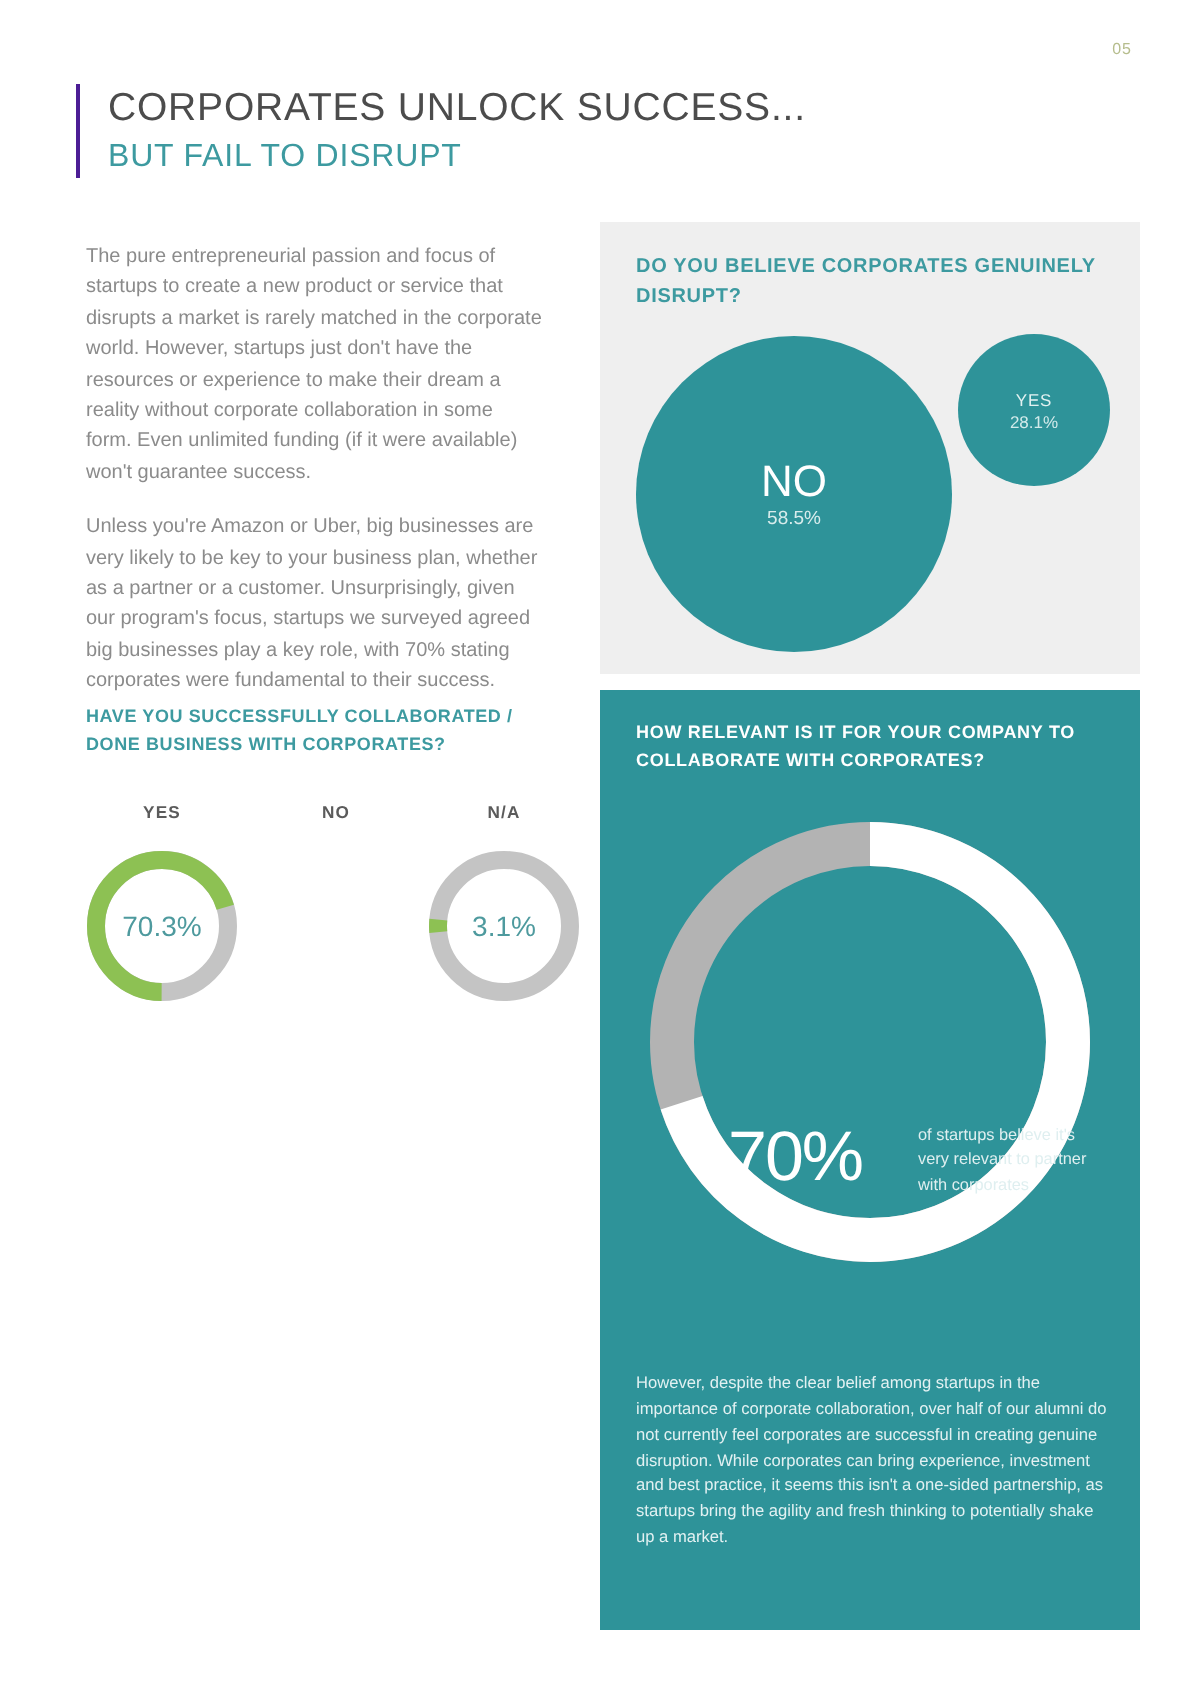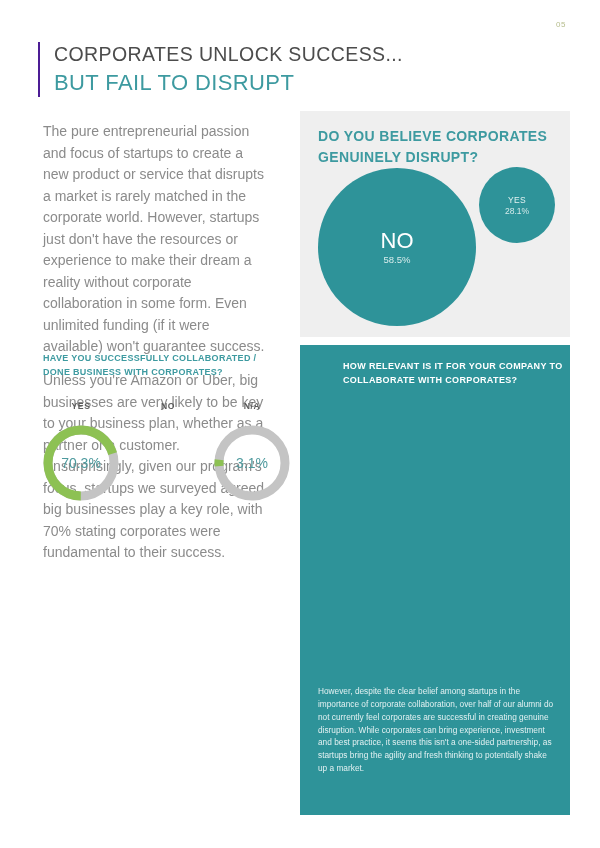--- a/index.html
+++ b/index.html
@@ -35,53 +35,53 @@
     border-left: 2px solid #4c1d95;
   }
   .title-line1 {
     font-size: 19.5px;
     letter-spacing: .4px;
     color: #4c4c4c;
     line-height: 1.32;
     white-space: nowrap;
   }
   .title-line2 {
-    font-size: 22px;
+    font-size: 16px;
     letter-spacing: .4px;
     color: #3d9aa0;
     line-height: 1.32;
     white-space: nowrap;
   }
 
   
   .intro {
     position: absolute;
     left: 43px;
     top: 121px;
     width: 228px;
-    font-size: 14px;
+    font-size: 10px;
     line-height: 1.54;
     color: #8b8b8b;
   }
   .intro p { margin: 0 0 12px 0; }
 
   
   .panel-bubbles {
     position: absolute;
     left: 300px;
     top: 111px;
     width: 270px;
     height: 226px;
     background: #efefef;
   }
   .panel-bubbles .panel-title {
     position: absolute;
     left: 18px;
     top: 15px;
-    font-size: 14px;
+    font-size: 10px;
     font-weight: bold;
     letter-spacing: .35px;
     line-height: 1.5;
     color: #3d9aa0;
   }
   .bubble {
     position: absolute;
     border-radius: 50%;
     background: #2e9399;
     color: #ffffff;
@@ -165,21 +165,20 @@
     background: #2e9399;
   }
   .panel-teal .panel-title {
     position: absolute;
     left: 18px; top: 15px;
     font-size: 9px;
     font-weight: bold;
     letter-spacing: .35px;
     line-height: 1.52;
     color: #ffffff;
-    margin-left: 25px;
   }
   .big-ring {
     position: absolute;
     left: 21px; top: 62px;
     width: 228px; height: 228px;
   }
   .big-ring svg { display: block; }
   .big-value {
     position: absolute;
     left: 43px;
@@ -279,15 +278,23 @@
 
     
 
     
   </div>
 </div>
 
 <div class="panel-teal">
   <div class="panel-title">HOW RELEVANT IS IT FOR YOUR COMPANY TO COLLABORATE WITH CORPORATES?</div>
 
+  <div class="big-ring">
+    <svg width="228" height="228" viewBox="0 0 228 228">
+      <circle cx="114" cy="114" r="99" fill="none" stroke="#b3b3b3" stroke-width="22"></circle>
+      <circle cx="114" cy="114" r="99" fill="none" stroke="#ffffff" stroke-width="22" stroke-dasharray="435.4 186.6" stroke-dashoffset="0" transform="rotate(-90 114 114)"></circle>
+    </svg>
+    <div class="big-value">70%</div>
+    <div class="big-caption">of startups believe it's very relevant to partner with corporates</div>
+  </div>
 
   <div class="teal-paragraph">However, despite the clear belief among startups in the importance of corporate collaboration, over half of our alumni do not currently feel corporates are successful in creating genuine disruption. While corporates can bring experience, investment and best practice, it seems this isn't a one-sided partnership, as startups bring the agility and fresh thinking to potentially shake up a market.</div>
 </div>
 
 </body></html>

